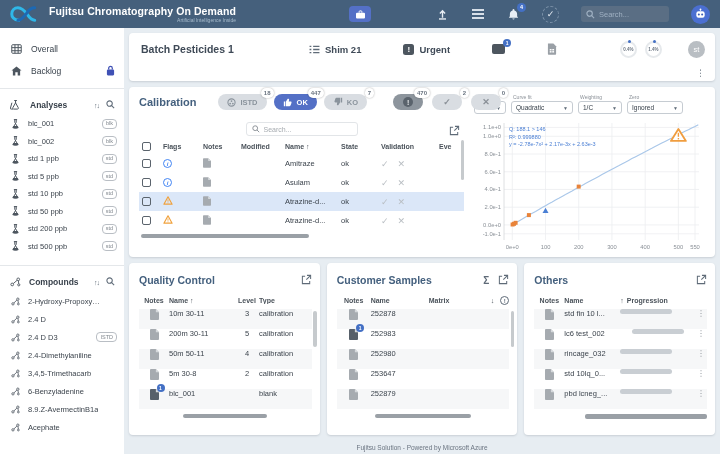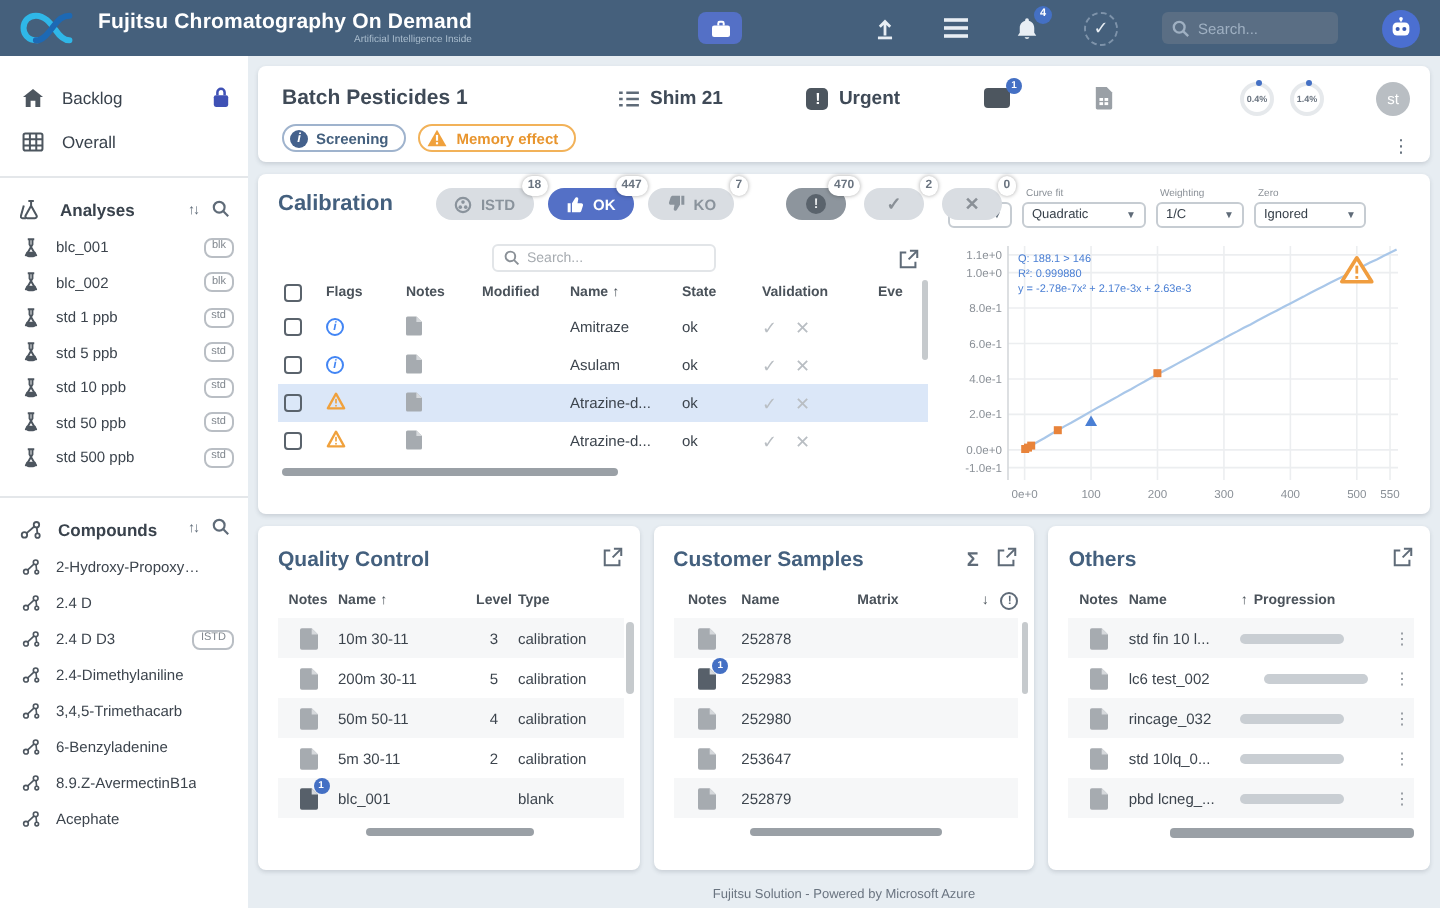--- a/index.html
+++ b/index.html
@@ -104,21 +104,21 @@
   .controls-row .ctrl:nth-of-type(4) .ctrl-box{width:56px}
 
   
   .bottom-row{display:flex;gap:7px;height:172px;flex-shrink:0}
   .panel{flex:1;padding:8px 8px 5px 10px;display:flex;flex-direction:column;position:relative;min-width:0}
   .panel-head{display:flex;align-items:center;margin-bottom:5px}
   .panel-title{font-size:10.5px;font-weight:bold;color:#44607e}
   .panel-icons{margin-left:auto;display:flex;align-items:center;gap:9px;color:#5f6b78}
   .p-thead{display:flex;align-items:center;font-size:7px;font-weight:bold;color:#4a525a;height:13px;margin-bottom:2px}
   .p-rows{display:flex;flex-direction:column}
-  .p-row{display:flex;align-items:center;height:20px;font-size:7.5px;color:#3c444d;cursor:pointer}
+  .p-row{display:flex;height:20px;font-size:7.5px;color:#3c444d;cursor:pointer}
   .p-rows .p-row:nth-of-type(odd){background:#f6f7f8}
   .col-notes{width:30px;display:flex;justify-content:center}
   .col-name{width:66px;overflow:hidden;text-overflow:ellipsis;white-space:nowrap}
   .col-level{width:24px;text-align:center}
   .col-type{flex:1;overflow:hidden;white-space:nowrap}
   .col-matrix{flex:1}
   .arr{font-size:7px;margin-left:2px}
   .prog-bar{width:52px;height:5px;background:#c9ced3;border-radius:2.5px}
   .row-dots{margin-left:auto;color:#8a9097;font-size:8px;padding-right:2px;cursor:pointer}
   .p-vscroll{position:absolute;right:3px;top:48px;width:3.5px;height:36px;background:#c6cacd;border-radius:2px;cursor:pointer}
@@ -194,39 +194,39 @@
       </span>
     </span>
   </header>
 
   <div class="shell">
 
     <aside class="sidebar">
       <div class="side-row">
         <span class="icon-g">
             <svg viewBox="0 0 12 11" width="11" height="10">
+              <g fill="none" stroke="#4d565f" stroke-width="1.1">
+                <rect x="0.8" y="0.8" width="10.4" height="9.4" rx="1"></rect>
+                <path d="M0.8 4 h10.4 M0.8 7.4 h10.4 M4.3 0.8 v9.4 M7.8 0.8 v9.4"></path>
+              </g>
+            </svg>
+          </span>
+        <span class="grow">Overall</span>
+      </div>
+      <div class="side-row">
+        <span class="icon-g">
+            <svg viewBox="0 0 12 11" width="11" height="10">
               <path d="M6 0.5 L11.5 5 H10 v5.5 H7.3 V7 H4.7 v3.5 H2 V5 H0.5 Z" fill="#4d565f"></path>
             </svg>
           </span>
         <span class="grow">Backlog</span>
         <span><svg viewBox="0 0 10 12" width="9" height="11">
               <rect x="1" y="5" width="8" height="6.5" rx="1.2" fill="#3f51b5"></rect>
               <path d="M3 5 V3.4 a2 2 0 0 1 4 0 V5" fill="none" stroke="#3f51b5" stroke-width="1.4"></path>
             </svg></span>
-      </div>
-      <div class="side-row">
-        <span class="icon-g">
-            <svg viewBox="0 0 12 11" width="11" height="10">
-              <g fill="none" stroke="#4d565f" stroke-width="1.1">
-                <rect x="0.8" y="0.8" width="10.4" height="9.4" rx="1"></rect>
-                <path d="M0.8 4 h10.4 M0.8 7.4 h10.4 M4.3 0.8 v9.4 M7.8 0.8 v9.4"></path>
-              </g>
-            </svg>
-          </span>
-        <span class="grow">Overall</span>
       </div>
       <div class="divider"></div>
 
       <div class="section-head">
         <span class="icon-g">
             <svg viewBox="0 0 13 11" width="12" height="10">
               <path d="M4.5 0.5 h3 M6 0.5 v2.6 l3 5.4 a1 1 0 0 1 -.9 1.5 h-4.2 a1 1 0 0 1 -.9 -1.5 l3-5.4 z" fill="none" stroke="#4d565f" stroke-width="1.1"></path>
               <path d="M2 3 l-1.6 5.8 a0.9 0.9 0 0 0 .85 1.2 h1.9" fill="none" stroke="#4d565f" stroke-width="1.1"></path>
             </svg>
           </span>
@@ -300,20 +300,30 @@
             <span class="icon-g">
               <svg viewBox="0 0 10 11" width="9" height="10">
                 <path d="M3.2 0.6 h3.6 M4.2 0.6 v3 l2.9 5 a1 1 0 0 1 -.85 1.5 H3.75 a1 1 0 0 1 -.85 -1.5 l2.9 -5 v-3" fill="none" stroke="#4d565f" stroke-width="1.1"></path>
                 <path d="M2.6 7.6 h4.8 l0.9 1.6 a0.6 0.6 0 0 1 -.5 .9 H2.2 a0.6 0.6 0 0 1 -.5 -.9 z" fill="#4d565f"></path>
               </svg>
             </span>
             <span class="lbl">std 50 ppb</span>
             <span class="tag-pill">std</span>
           </div>
 
+          <div class="side-item">
+            <span class="icon-g">
+              <svg viewBox="0 0 10 11" width="9" height="10">
+                <path d="M3.2 0.6 h3.6 M4.2 0.6 v3 l2.9 5 a1 1 0 0 1 -.85 1.5 H3.75 a1 1 0 0 1 -.85 -1.5 l2.9 -5 v-3" fill="none" stroke="#4d565f" stroke-width="1.1"></path>
+                <path d="M2.6 7.6 h4.8 l0.9 1.6 a0.6 0.6 0 0 1 -.5 .9 H2.2 a0.6 0.6 0 0 1 -.5 -.9 z" fill="#4d565f"></path>
+              </svg>
+            </span>
+            <span class="lbl">std 200 ppb</span>
+            <span class="tag-pill">std</span>
+          </div>
 
           <div class="side-item">
             <span class="icon-g">
               <svg viewBox="0 0 10 11" width="9" height="10">
                 <path d="M3.2 0.6 h3.6 M4.2 0.6 v3 l2.9 5 a1 1 0 0 1 -.85 1.5 H3.75 a1 1 0 0 1 -.85 -1.5 l2.9 -5 v-3" fill="none" stroke="#4d565f" stroke-width="1.1"></path>
                 <path d="M2.6 7.6 h4.8 l0.9 1.6 a0.6 0.6 0 0 1 -.5 .9 H2.2 a0.6 0.6 0 0 1 -.5 -.9 z" fill="#4d565f"></path>
               </svg>
             </span>
             <span class="lbl">std 500 ppb</span>
             <span class="tag-pill">std</span>
@@ -498,34 +508,20 @@
           </span>
           <span class="rings">
             <span class="ring">
                 <span>0.4%</span>
               </span>
             <span class="ring">
                 <span>1.4%</span>
               </span>
           </span>
           <span class="avatar-batch">st</span>
-        </div>
-        <div class="chips-row">
-          <span class="chip chip-screening">
-            <span class="chip-info-ic">i</span>
-            <span>Screening</span>
-          </span>
-          <span class="chip chip-memory">
-            <svg viewBox="0 0 12 11" width="11" height="10">
-                <path d="M6 1 L11.2 10 H0.8 Z" fill="#f0a13c"></path>
-                <rect x="5.4" y="3.8" width="1.2" height="3.2" fill="#fff"></rect>
-                <rect x="5.4" y="7.8" width="1.2" height="1.2" fill="#fff"></rect>
-              </svg>
-            <span>Memory effect</span>
-          </span>
         </div>
         <span class="batch-dots">⋮</span>
       </div>
 
       <div class="card cal-card">
         <div class="cal-left">
           <div class="cal-head-row">
             <span class="cal-title">Calibration</span>
             <span class="pills">
               <span class="pill">
@@ -868,21 +864,21 @@
 
               <div class="p-row">
                 <span class="col-notes">
                   <span class="note-svg">
                     <svg viewBox="0 0 10 12" width="9" height="11">
                       <path d="M1 0 h5.5 L10 3.5 V11 a1 1 0 0 1 -1 1 H1 a1 1 0 0 1 -1 -1 V1 a1 1 0 0 1 1 -1 Z" fill="currentColor"></path>
                       <path d="M6.5 0 L6.5 3.5 L10 3.5" fill="#d6d9dc"></path>
                     </svg>
                   </span>
                 </span>
-                <span class="col-name">5m 30-11</span>
+                <span class="col-name">5m 30-8</span>
                 <span class="col-level">2</span>
                 <span class="col-type">calibration</span>
               </div>
 
               <div class="p-row">
                 <span class="col-notes">
                   <span class="note-svg dark">
                     <svg viewBox="0 0 10 12" width="9" height="11">
                       <path d="M1 0 h5.5 L10 3.5 V11 a1 1 0 0 1 -1 1 H1 a1 1 0 0 1 -1 -1 V1 a1 1 0 0 1 1 -1 Z" fill="currentColor"></path>
                       <path d="M6.5 0 L6.5 3.5 L10 3.5" fill="#d6d9dc"></path>

